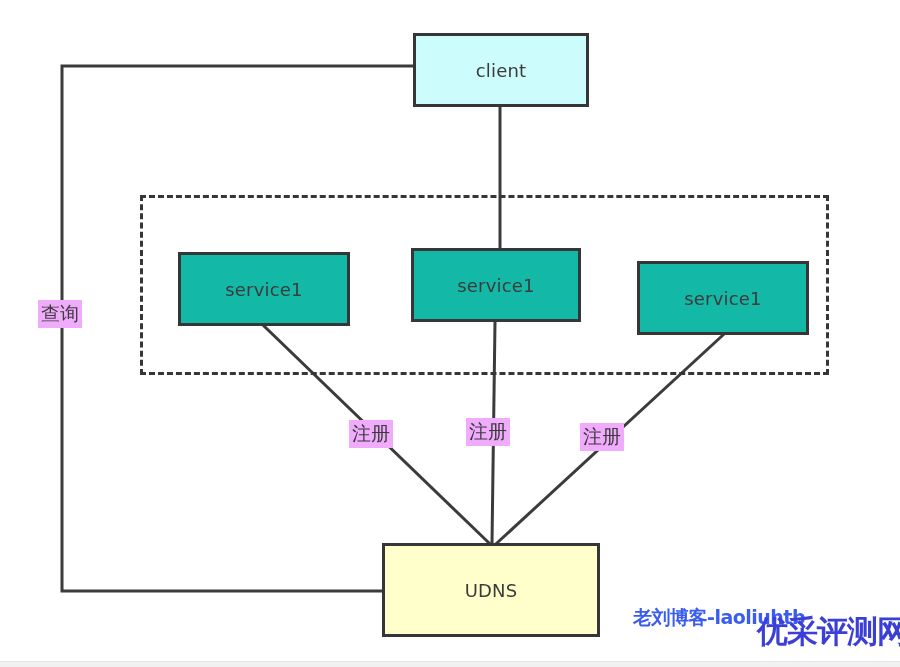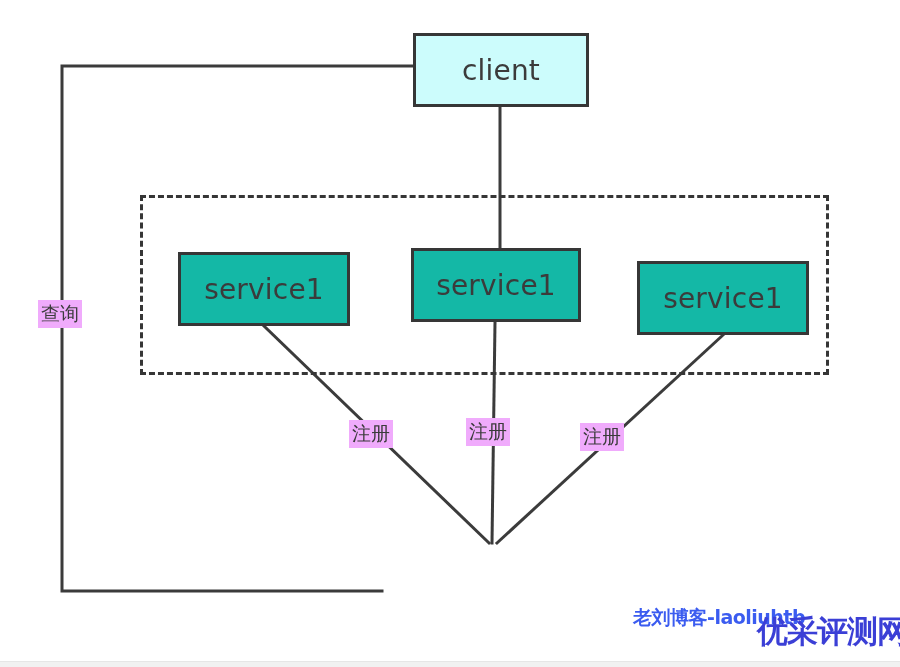--- a/index.html
+++ b/index.html
@@ -26,21 +26,21 @@
     width: 900px;
     height: 667px;
   }
   .node {
     position: absolute;
     box-sizing: border-box;
     border: 3px solid #363636;
     display: flex;
     align-items: center;
     justify-content: center;
-    font-size: 28px;
+    font-size: 18px;
     color: #3b3b3b;
     letter-spacing: 0.2px;
     z-index: 3;
   }
   .node-client   { background: #ccfcfc; }
   .node-service  { background: #14b8a6; }
   .node-udns     { background: #ffffcc; }
 
   .group-box {
     position: absolute;
@@ -116,20 +116,23 @@
   </div>
 
   <div class="node node-service" style="left:411px; top:248px; width:170px; height:74px;">
     <span>service1</span>
   </div>
 
   <div class="node node-service" style="left:637px; top:261px; width:172px; height:74px;">
     <span>service1</span>
   </div>
 
+  <div class="node node-udns" style="left:382px; top:543px; width:218px; height:94px;">
+    <span>UDNS</span>
+  </div>
 
   <div class="edge-label" style="left:349px; top:420px;">注册</div>
 
   <div class="edge-label" style="left:466px; top:418px;">注册</div>
 
   <div class="edge-label" style="left:580px; top:423px;">注册</div>
 
   <div class="edge-label" style="left:38px; top:300px;">查询</div>
 
   <div class="watermark wm-primary" style="left:633px; top:605px;">老刘博客-laoliuhtb</div>

